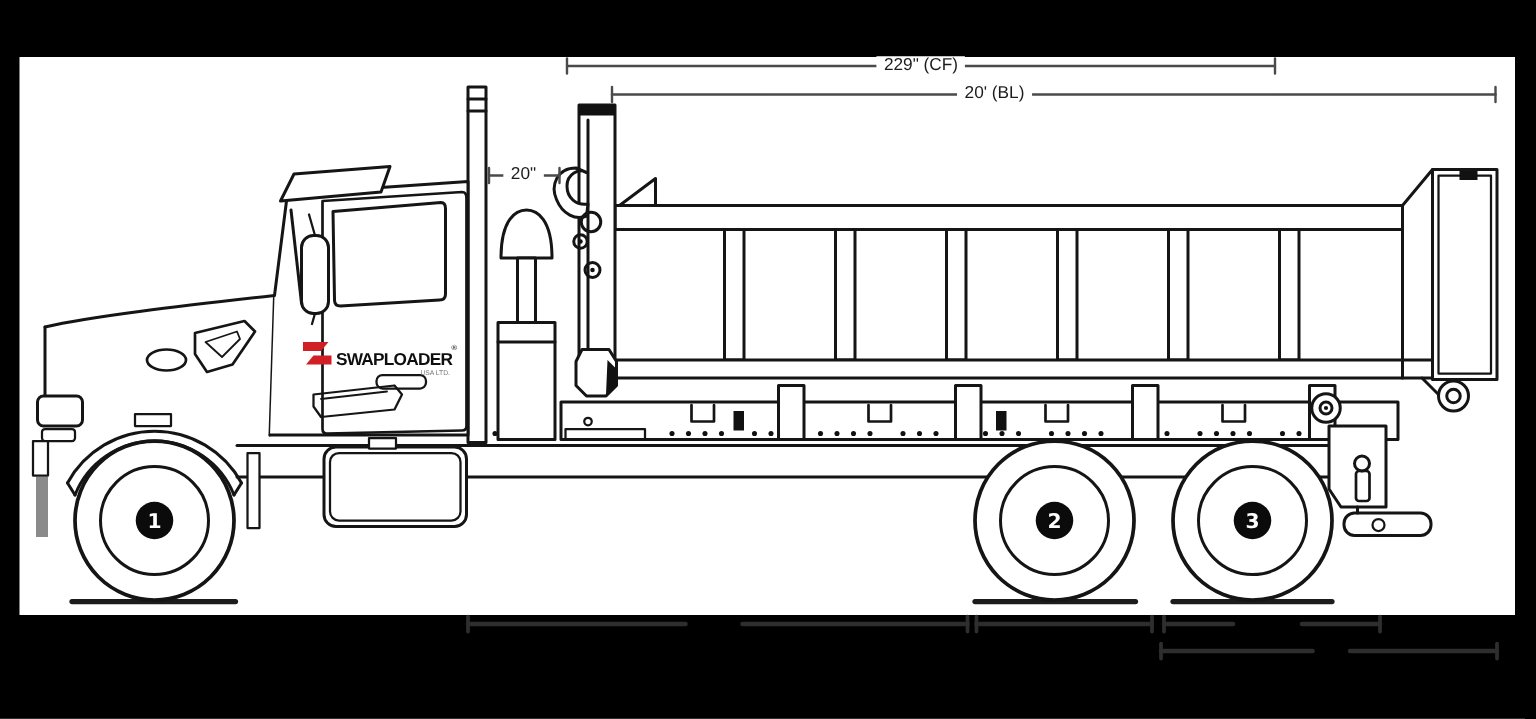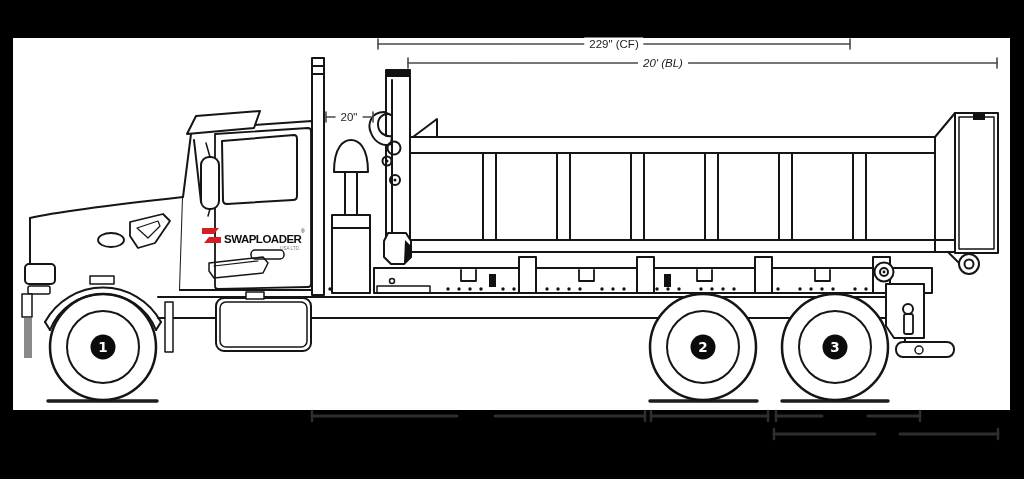--- a/index.html
+++ b/index.html
@@ -265,15 +265,15 @@
     </g>
 
     <g stroke="none" fill="#fff" font-family="DejaVu Sans, sans-serif" font-size="13.5" font-weight="bold" text-anchor="middle">
       <text x="103" y="352">1</text>
       <text x="703" y="352">2</text>
       <text x="835" y="352">3</text>
     </g>
   </svg>
 
   <span class="dim-label" style="left:614px;top:44px;">229" (CF)</span>
-  <span class="dim-label" style="left:663px;top:63px;font-style:italic;">20' (BL)</span>
+  <span class="dim-label" style="left:663px;top:63px;">20' (BL)</span>
   <span class="dim-label" style="left:349px;top:117px;">20"</span>
 </div>
 
 </body></html>

